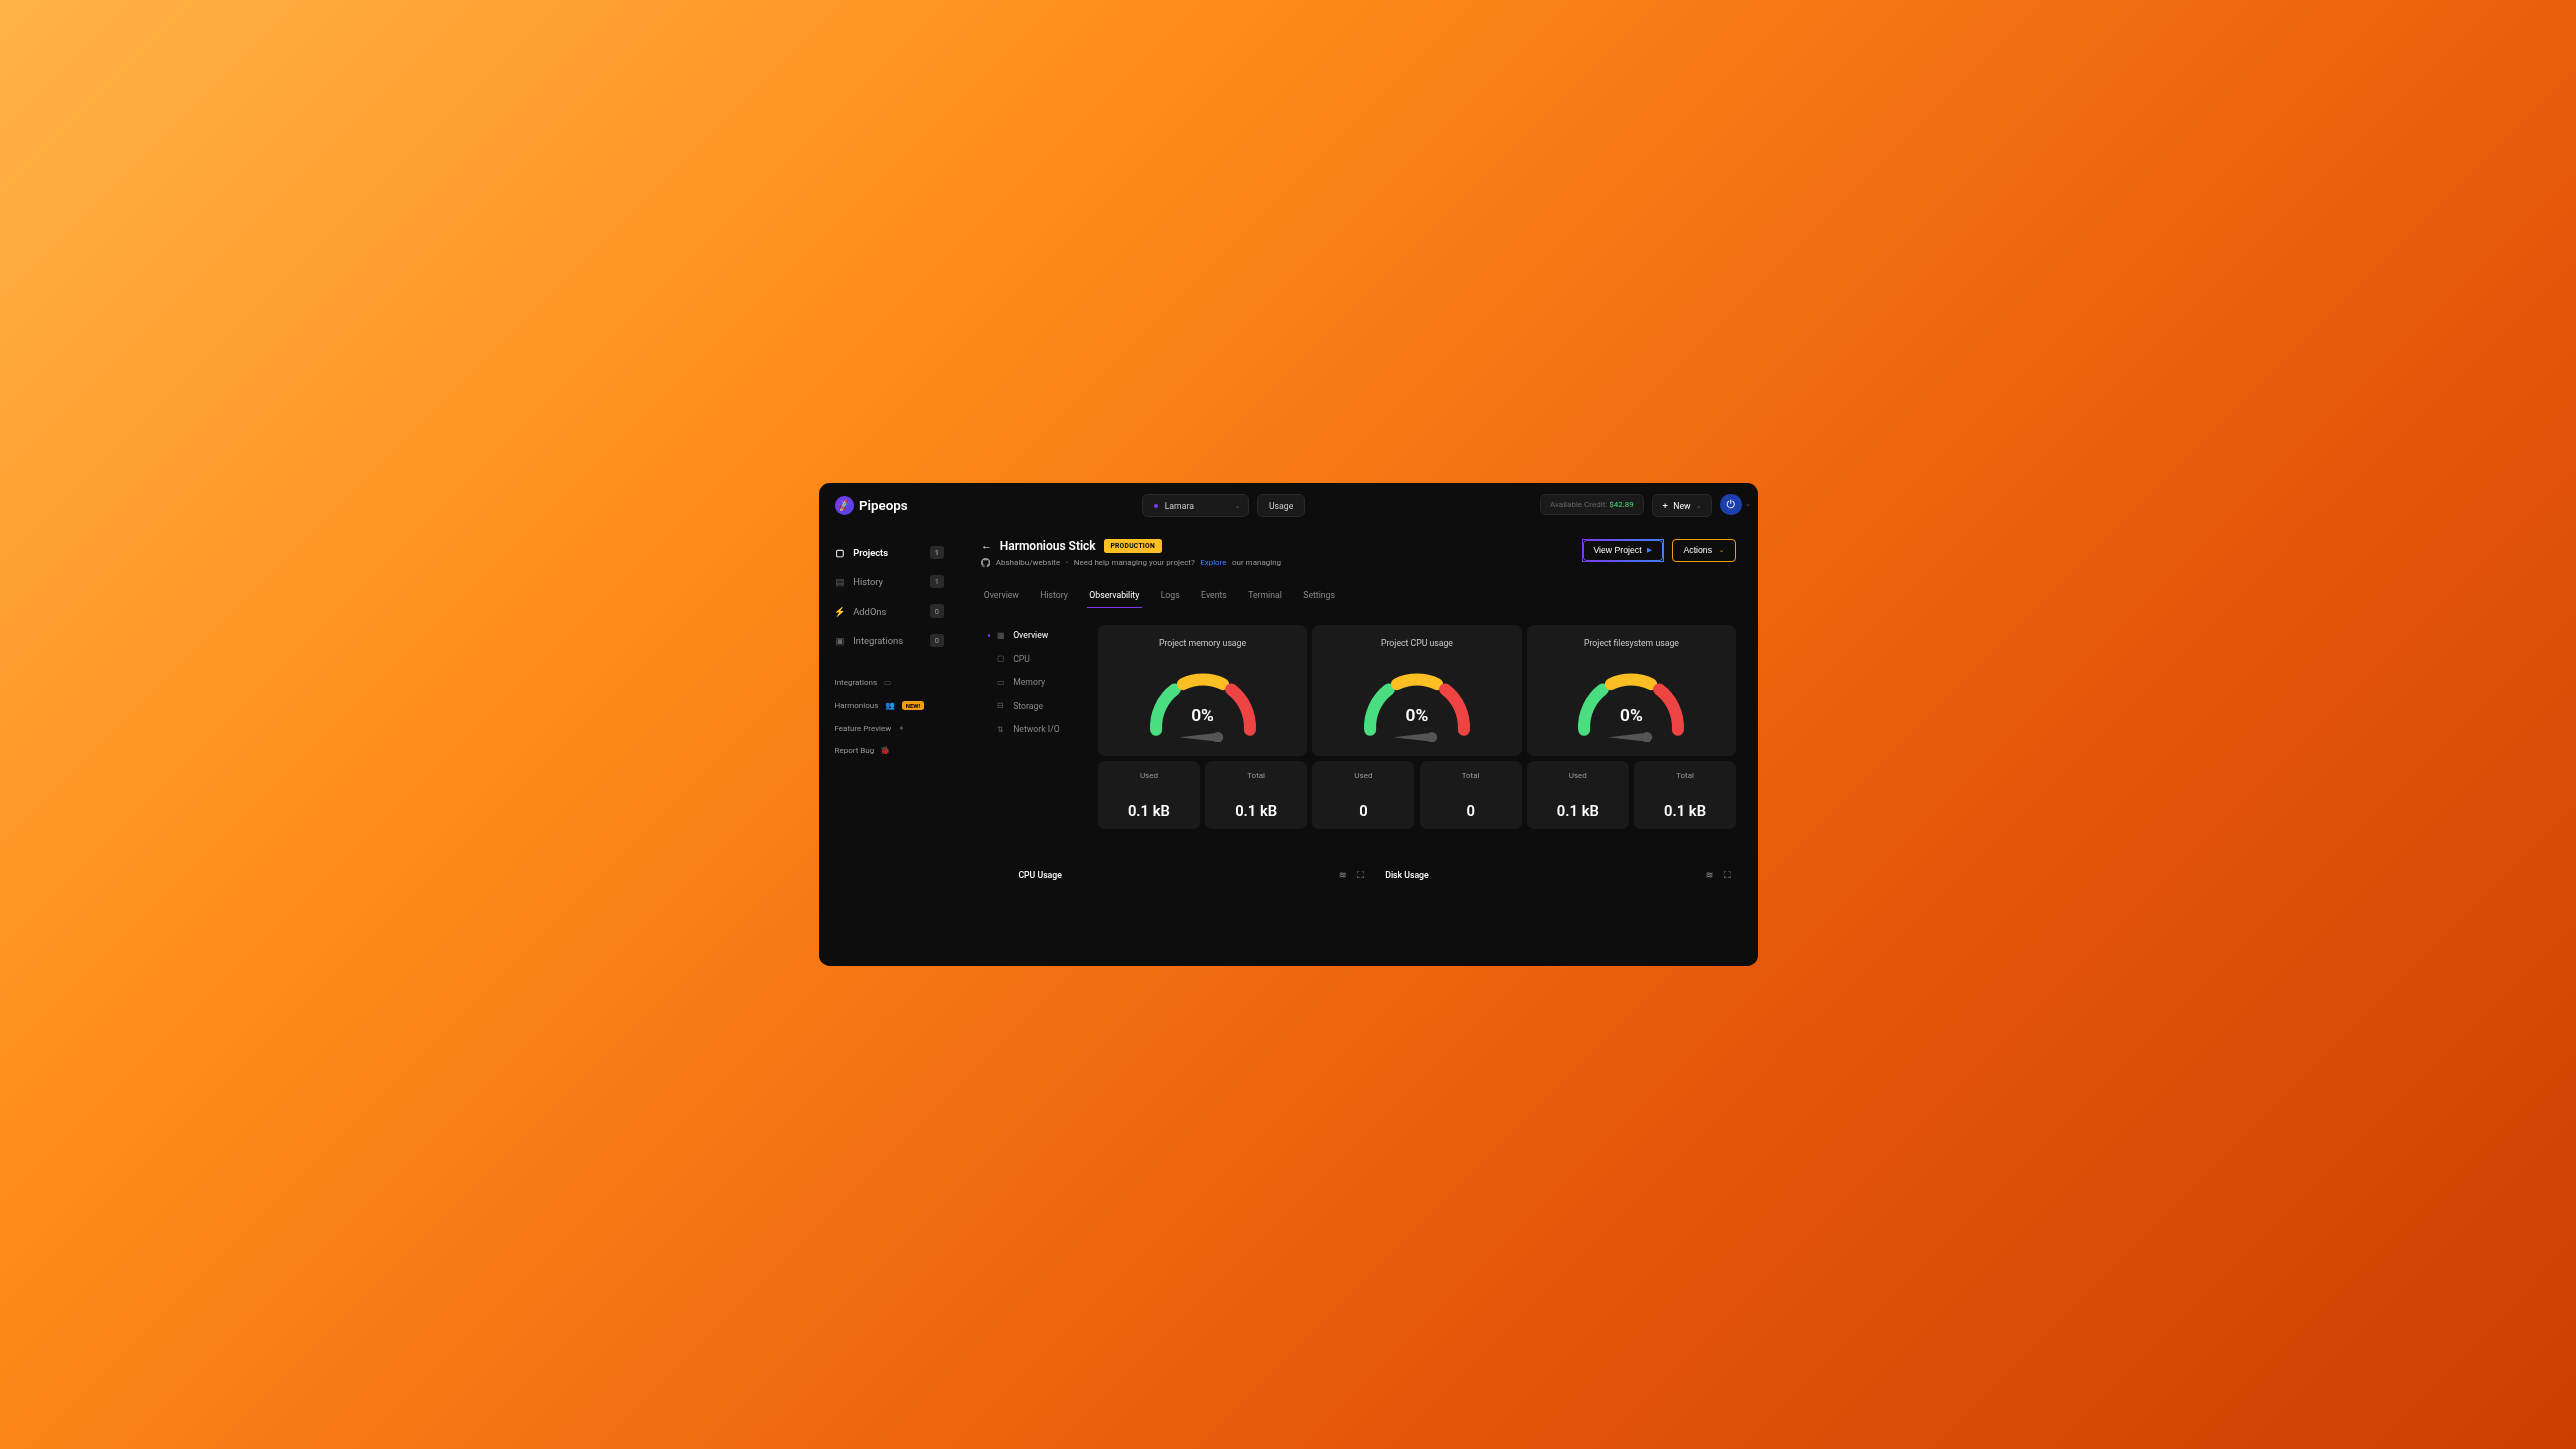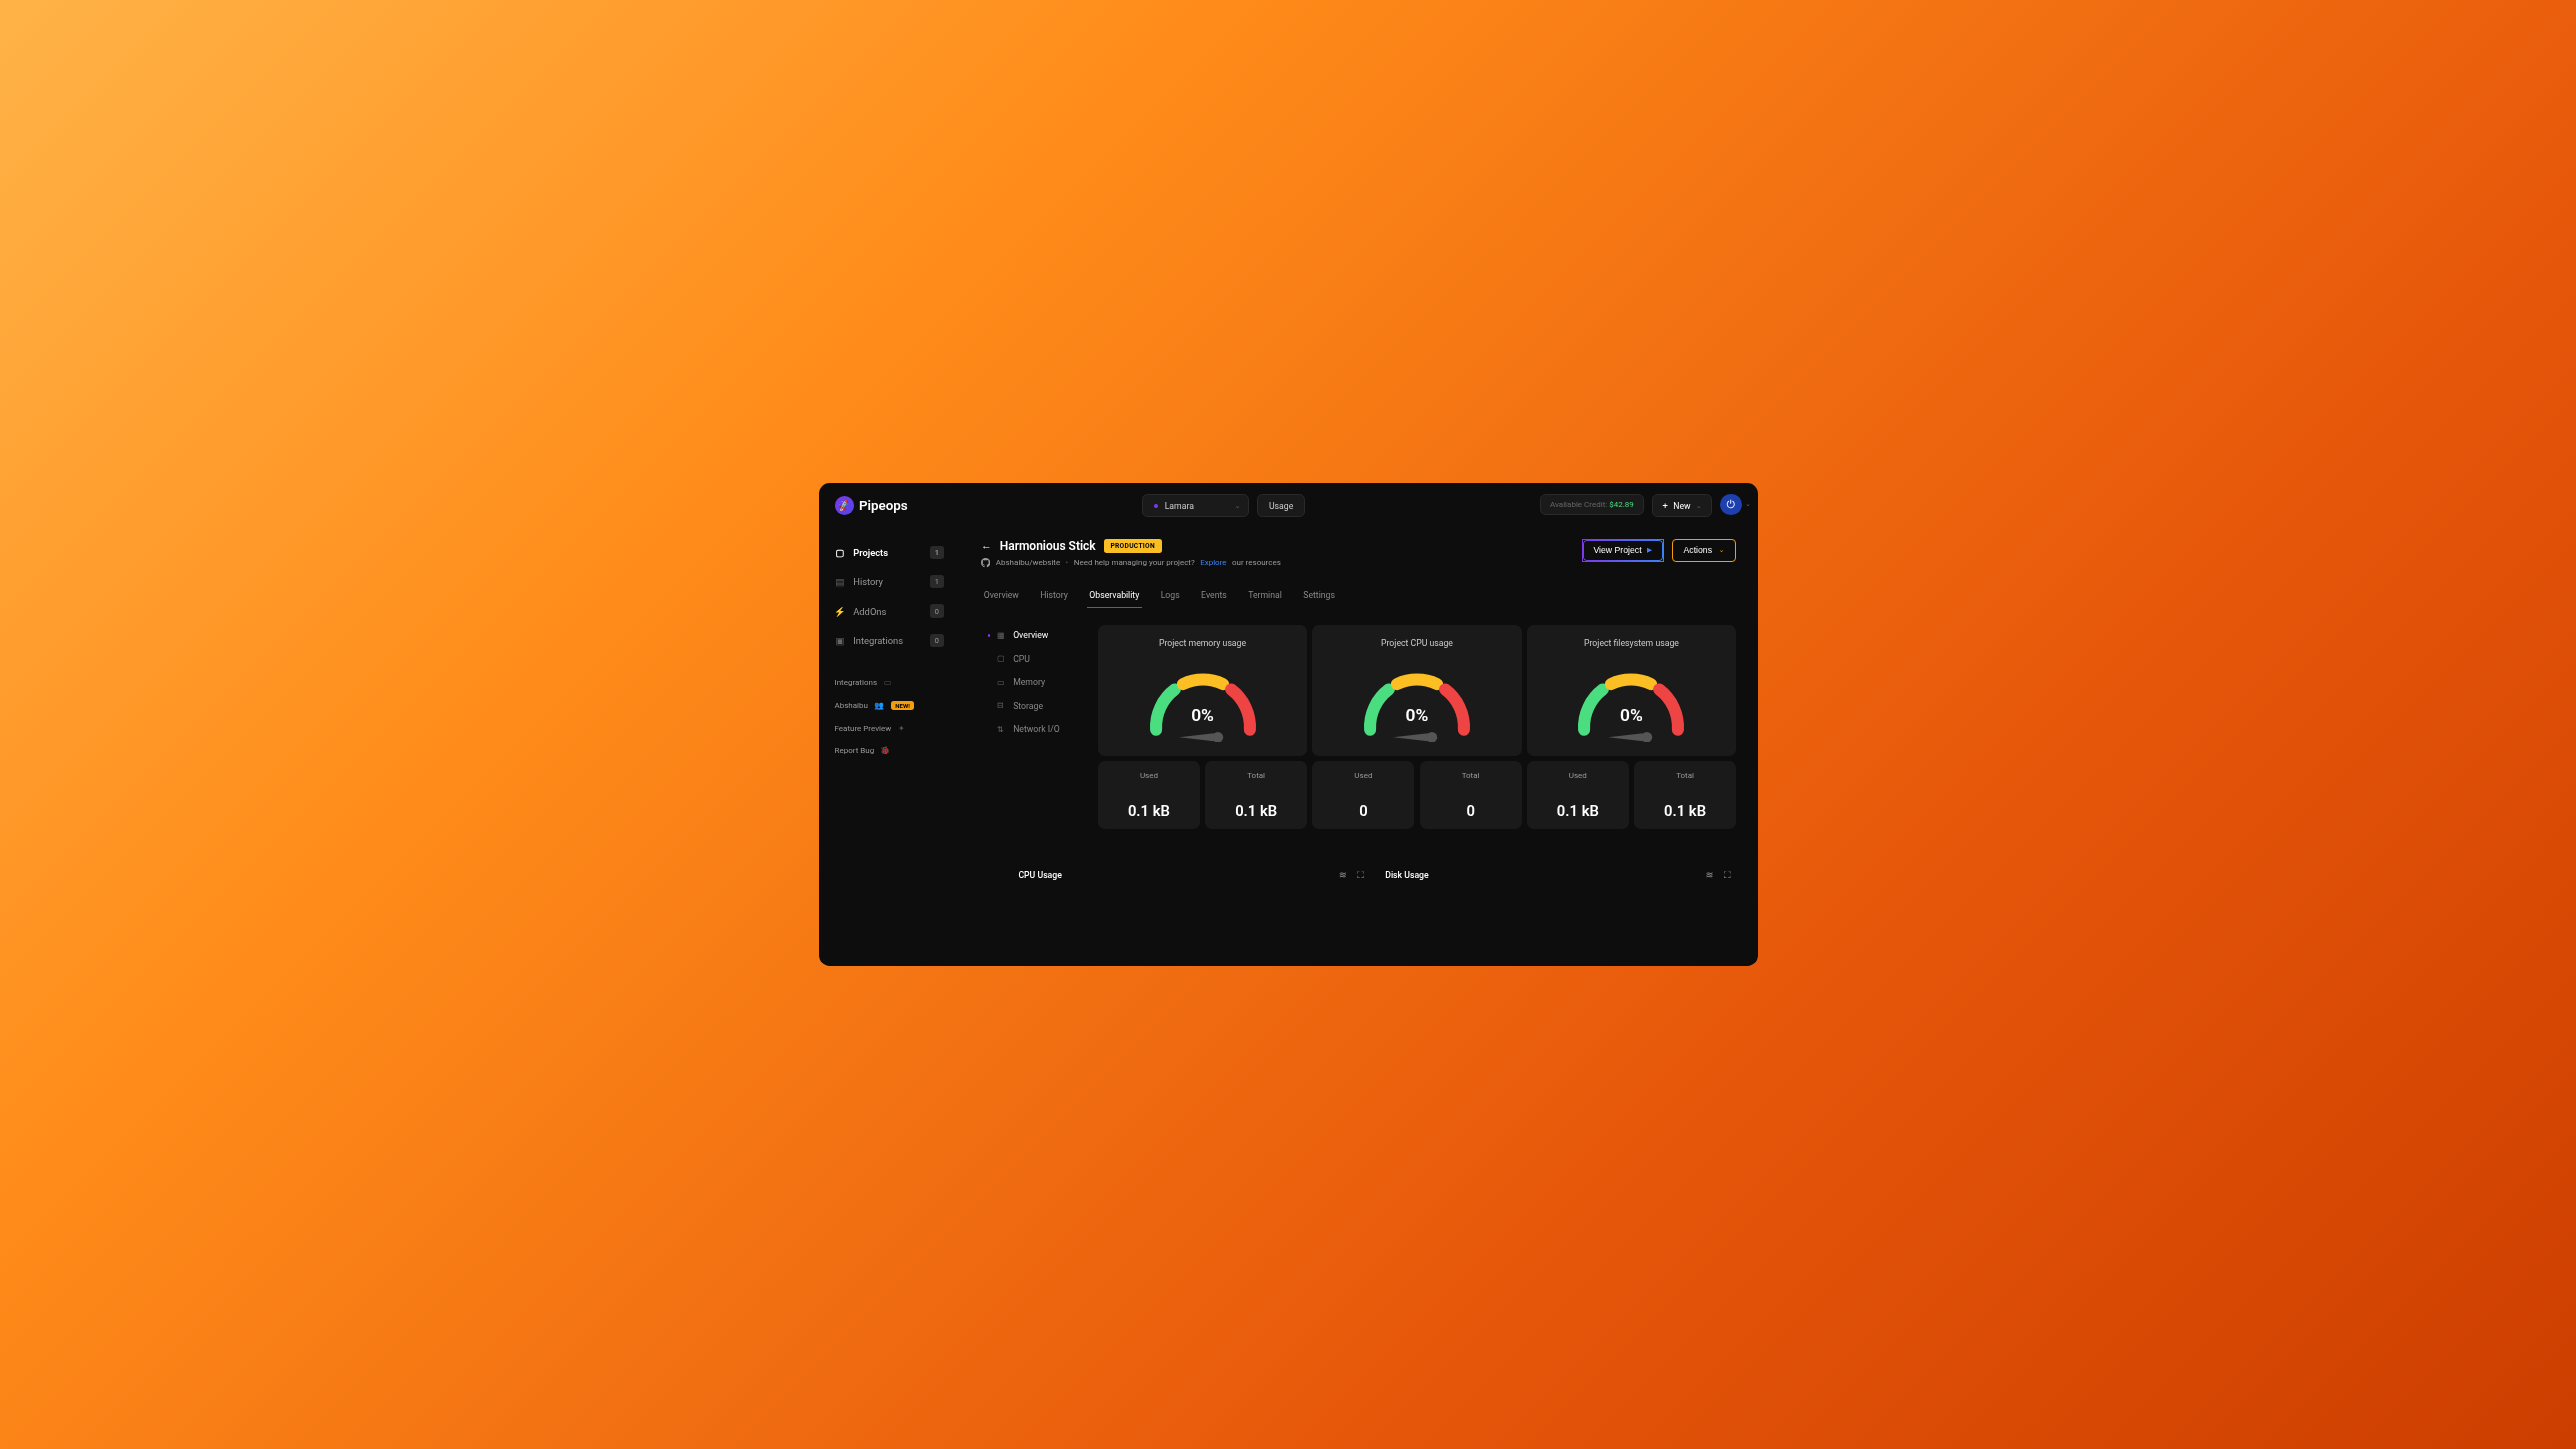--- a/index.html
+++ b/index.html
@@ -223,21 +223,21 @@
         <span class="nav-icon">▣</span>
         <span class="nav-label">Integrations</span>
         <span class="nav-badge">0</span>
       </div>
       <div class="sidebar-divider"></div>
       <div class="sidebar-link">
         <span>Integrations</span>
         <span class="sidebar-link-icon">▭</span>
       </div>
       <div class="sidebar-link">
-        <span>Abshaibu</span>
+        <span>Harmonious</span>
         <span class="sidebar-link-icon">👥</span>
         <span class="new-tag">NEW!</span>
       </div>
       <div class="sidebar-link">
         <span>Feature Preview</span>
         <span class="sidebar-link-icon">✦</span>
       </div>
       <div class="sidebar-link">
         <span>Report Bug</span>
         <span class="sidebar-link-icon">🐞</span>
@@ -253,21 +253,21 @@
             <span class="env-badge">PRODUCTION</span>
           </div>
           <div class="page-subtitle">
             <svg class="github-icon" viewBox="0 0 16 16" fill="#999">
                 <path d="M8 0C3.58 0 0 3.58 0 8c0 3.54 2.29 6.53 5.47 7.59.4.07.55-.17.55-.38 0-.19-.01-.82-.01-1.49-2.01.37-2.53-.49-2.69-.94-.09-.23-.48-.94-.82-1.13-.28-.15-.68-.52-.01-.53.63-.01 1.08.58 1.23.82.72 1.21 1.87.87 2.33.66.07-.52.28-.87.51-1.07-1.78-.2-3.64-.89-3.64-3.95 0-.87.31-1.59.82-2.15-.08-.2-.36-1.02.08-2.12 0 0 .67-.21 2.2.82.64-.18 1.32-.27 2-.27.68 0 1.36.09 2 .27 1.53-1.04 2.2-.82 2.2-.82.44 1.1.16 1.92.08 2.12.51.56.82 1.27.82 2.15 0 3.07-1.87 3.75-3.65 3.95.29.25.54.73.54 1.48 0 1.07-.01 1.93-.01 2.2 0 .21.15.46.55.38A8.013 8.013 0 0016 8c0-4.42-3.58-8-8-8z"></path>
               </svg>
             <span>Abshaibu/website</span>
             <span class="subtitle-dot">•</span>
             <span>Need help managing your project? </span>
             <span class="explore-link">Explore</span>
-            <span> our resources</span>
+            <span> our managing</span>
           </div>
         </div>
         <div class="page-actions">
           <button class="view-project-btn">
             <span>View Project</span>
             <span class="play-icon">▶</span>
           </button>
           <button class="actions-btn">
             <span>Actions</span>
             <span class="actions-chevron">⌄</span>

